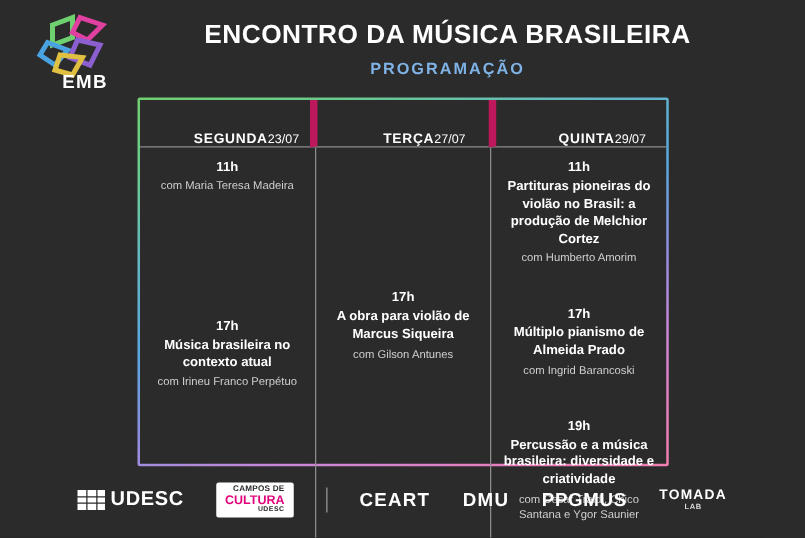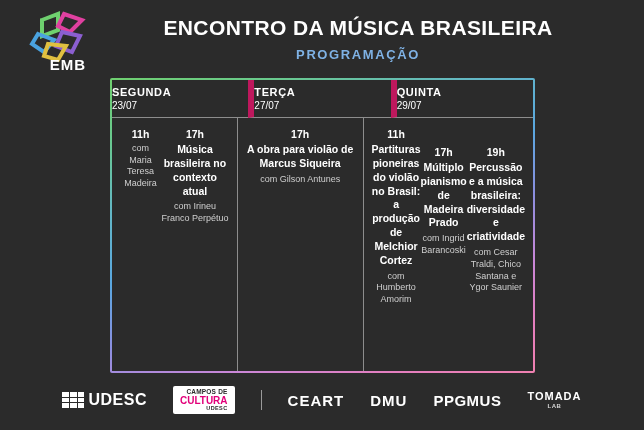--- a/index.html
+++ b/index.html
@@ -64,46 +64,46 @@
     flex-direction: column;
   }
   .head-row {
     display: flex;
     height: 38px;
     flex: 0 0 38px;
   }
   .head-cell {
     flex: 1 1 0;
     display: flex;
-    flex-direction: column;
-    align-items: flex-start;
+    align-items: flex-end;
     justify-content: center;
     color: #ffffff;
     border-bottom: 1px solid #8d8d8d;
+    padding-left: 34px;
   }
   .head-cell + .head-cell { border-left: 6px solid #be185d; }
   .head-day {
     font-size: 11px;
     font-weight: bold;
     letter-spacing: 0.6px;
   }
   .head-date {
     font-size: 10px;
     margin-top: 2px;
   }
 
   .body-row {
     display: flex;
     flex: 1 1 auto;
   }
   .col {
     flex: 1 1 0;
     padding: 10px 8px 0 8px;
     display: flex;
-    flex-direction: row;
+    flex-direction: column;
   }
   .col + .col { border-left: 1px solid #8d8d8d; }
 
   .event {
     text-align: center;
     color: #ffffff;
     margin-bottom: 14px;
   }
   .event-time {
     font-size: 10.5px;
@@ -243,21 +243,21 @@
         </div>
 
         <div class="col">
           <div class="event">
             <div class="event-time">11h</div>
             <div class="event-title">Partituras pioneiras do violão no Brasil: a produção de Melchior Cortez</div>
             <div class="event-with">com Humberto Amorim</div>
           </div>
           <div class="event" style="margin-top:18px">
             <div class="event-time">17h</div>
-            <div class="event-title">Múltiplo pianismo de Madeira Prado</div>
+            <div class="event-title">Múltiplo pianismo de Almeida Prado</div>
             <div class="event-with">com Ingrid Barancoski</div>
           </div>
           <div class="event" style="margin-top:18px">
             <div class="event-time">19h</div>
             <div class="event-title">Percussão e a música brasileira: diversidade e criatividade</div>
             <div class="event-with">com Cesar Traldi, Chico Santana e Ygor Saunier</div>
           </div>
         </div>
 
       </div>

